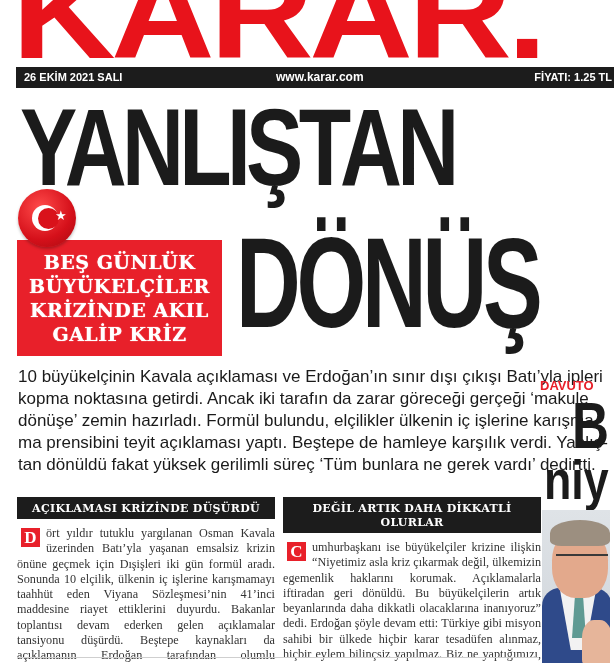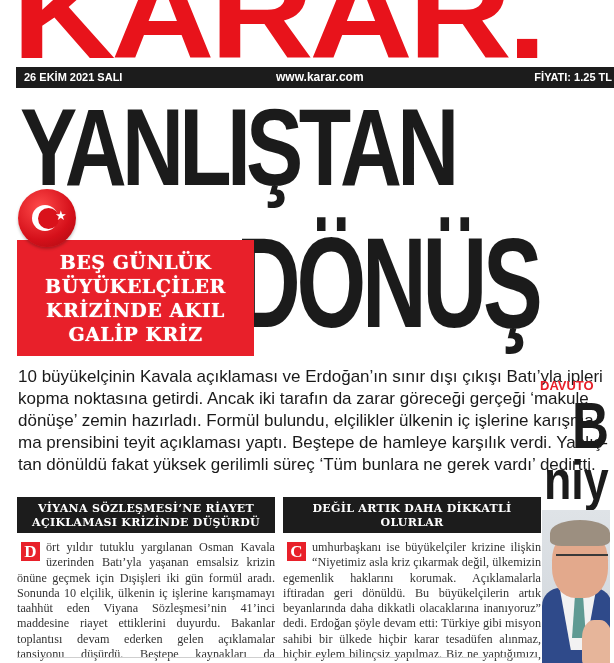--- a/index.html
+++ b/index.html
@@ -9,21 +9,21 @@
   .dateline { position:absolute; left:16px; top:67px; width:598px; height:21px; background:#1c1c1c; color:#fff; font-family:"Liberation Sans", sans-serif; font-weight:700; font-size:11px; line-height:21px; }
   .dateline .date { position:absolute; left:8px; }
   .dateline .url { position:absolute; left:260px; font-size:12px; }
   .dateline .price { position:absolute; right:2px; }
   .headline1 { position:absolute; left:20px; top:88px; font-family:"Liberation Sans", sans-serif; font-weight:900; font-size:110px; line-height:118px; color:#1b1b1b; letter-spacing:-6px; transform:scaleX(0.78); transform-origin:left; white-space:nowrap; }
   .headline2 { position:absolute; left:236px; top:208px; font-family:"Liberation Sans", sans-serif; font-weight:900; font-size:128px; line-height:150px; color:#1b1b1b; letter-spacing:-6px; transform:scaleX(0.70); transform-origin:left; white-space:nowrap; }
   .flag { position:absolute; left:18px; top:189px; width:58px; height:58px; border-radius:50%; background:radial-gradient(circle at 38% 32%, #ff4a4a, #d5101a 60%, #a50a10); box-shadow:0 2px 3px rgba(0,0,0,0.25); }
   .flag .crescent { position:absolute; left:14px; top:16px; width:26px; height:26px; border-radius:50%; background:#fff; }
   .flag .crescent-cut { position:absolute; left:20px; top:19px; width:21px; height:21px; border-radius:50%; background:#d9121b; }
   .flag .star { position:absolute; left:37px; top:20px; color:#fff; font-size:13px; line-height:13px; }
-  .redbox { position:absolute; left:17px; top:240px; width:237px; height:116px; background:#e8202a; display:flex; flex-direction:column; align-items:center; justify-content:center; }
+  .redbox { position:absolute; left:17px; top:240px; width:205px; height:116px; background:#e8202a; display:flex; flex-direction:column; align-items:center; justify-content:center; }
   .redbox span { display:block; color:#fff; font-family:"DejaVu Serif", serif; font-weight:900; font-size:19px; line-height:24px; letter-spacing:0.5px; text-shadow:0 0 1px #fff; white-space:nowrap; }
   .lead { position:absolute; left:18px; top:366px; width:512px; font-family:"Liberation Sans", sans-serif; font-size:17px; line-height:22px; color:#1a1a1a; text-align:justify; }
   .lead-line { display:block; white-space:nowrap; }
   .col { position:absolute; top:497px; width:258px; }
   .col.left { left:17px; }
   .col.right { left:283px; }
   .col-head { background:#1c1c1c; color:#fff; text-align:center; font-family:"DejaVu Serif", serif; font-weight:900; font-size:11px; line-height:14px; padding:3px 2px; border-top:2px solid #1c1c1c; letter-spacing:0.3px; }
   .col-body { margin-top:7px; font-family:"Liberation Serif", serif; font-size:12.2px; line-height:15.3px; color:#333; text-align:justify; }
   .dropcap { float:left; width:19px; height:19px; background:#e8202a; color:#fff; font-family:"Liberation Serif", serif; font-weight:700; font-size:17px; line-height:20px; text-align:center; margin:2px 6px 0 4px; }
   .rule { position:absolute; left:17px; top:657px; width:520px; height:1px; background:#cfcfcf; }
@@ -72,21 +72,20 @@
 <div class="lead">
   <span class="lead-line">10 büyükelçinin Kavala açıklaması ve Erdoğan’ın sınır dışı çıkışı Batı’yla ipleri</span>
   <span class="lead-line">kopma noktasına getirdi. Ancak iki tarafın da zarar göreceği gerçeği ‘makule</span>
   <span class="lead-line">dönüşe’ zemin hazırladı. Formül bulundu, elçilikler ülkenin iç işlerine karışma-</span>
   <span class="lead-line">ma prensibini teyit açıklaması yaptı. Beştepe de hamleye karşılık verdi. Yanlış-</span>
   <span class="lead-line">tan dönüldü fakat yüksek gerilimli süreç ‘Tüm bunlara ne gerek vardı’ dedirtti.</span>
 </div>
 
 <div class="col left">
   <div class="col-head">
-    <div>VİYANA SÖZLEŞMESİ’NE RİAYET</div>
     <div>AÇIKLAMASI KRİZİNDE DÜŞÜRDÜ</div>
   </div>
   <div class="col-body">
     <span class="dropcap">D</span>
     <span>ört yıldır tutuklu yargılanan Osman Kavala üzerinden Batı’yla yaşanan emsalsiz krizin önüne geçmek için Dışişleri iki gün formül aradı. Sonunda 10 elçilik, ülkenin iç işlerine karışmamayı taahhüt eden Viyana Sözleşmesi’nin 41’inci maddesine riayet ettiklerini duyurdu. Bakanlar toplantısı devam ederken gelen açıklamalar tansiyonu düşürdü. Beştepe kaynakları da açıklamanın Erdoğan tarafından olumlu karşılandığını bildirdi.</span>
   </div>
 </div>
 
 <div class="col right">
   <div class="col-head">

